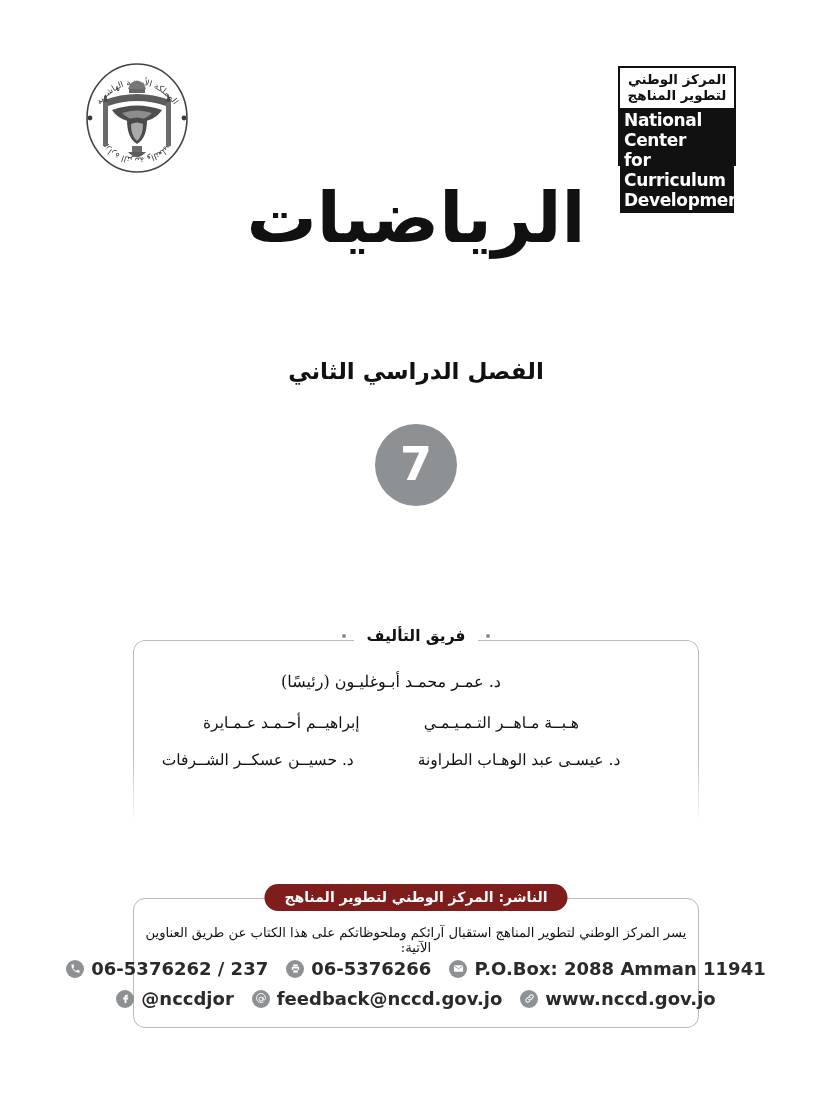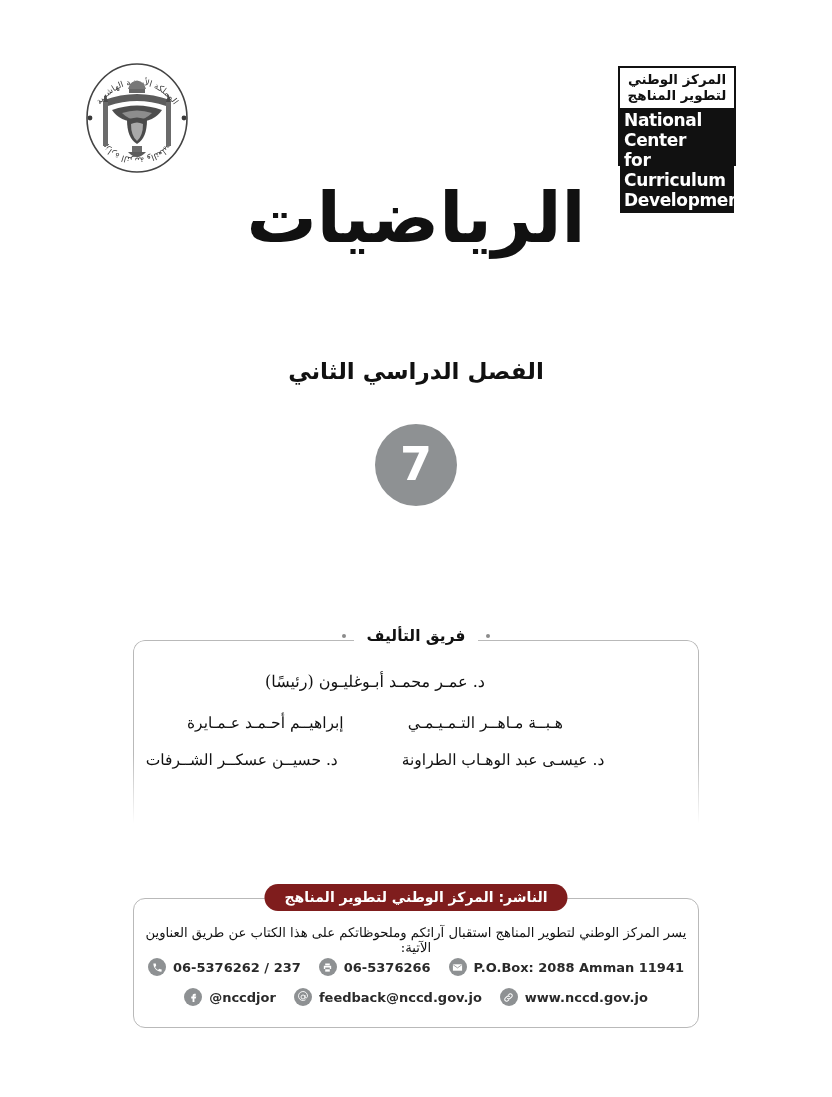--- a/index.html
+++ b/index.html
@@ -164,20 +164,21 @@
   }
 
   .author-rows {
     position: absolute;
     left: 133px;
     top: 672px;
     width: 484px;
     direction: rtl;
     font-family: "DejaVu Serif", "Liberation Serif", serif;
     color: #111111;
+    padding-left: 16px;
   }
   .author-row-single {
     text-align: center;
     font-size: 16px;
     padding-bottom: 23px;
   }
   .author-row-pair {
     display: flex;
     justify-content: center;
     gap: 64px;
@@ -233,21 +234,21 @@
     gap: 18px;
     direction: ltr;
   }
   .contact-row.row1 { top: 958px; }
   .contact-row.row2 { top: 988px; }
 
   .contact-item {
     display: flex;
     align-items: center;
     gap: 7px;
-    font-size: 13px;
+    font-size: 18px;
     font-weight: 700;
     color: #2a2a2a;
     white-space: nowrap;
   }
   .cicon {
     width: 18px;
     height: 18px;
     border-radius: 50%;
     background: #8e9193;
     display: inline-flex;

